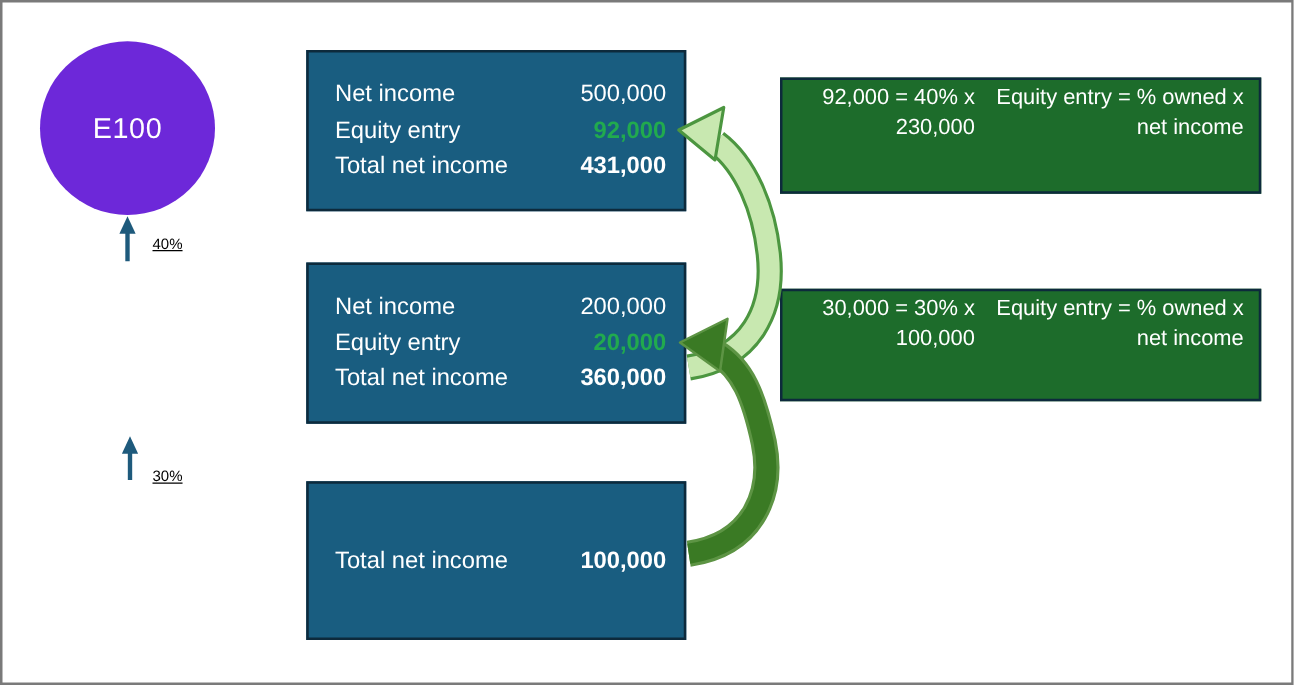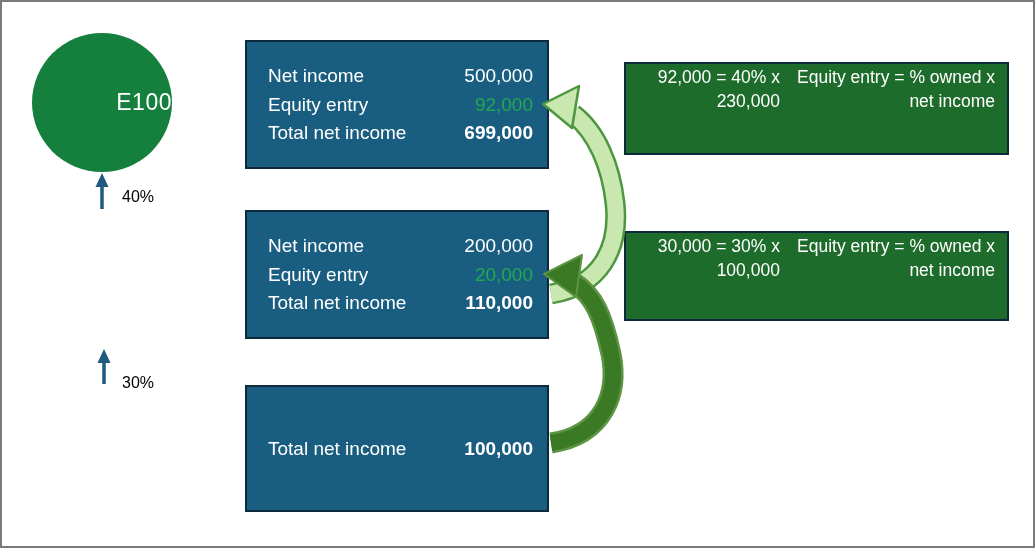--- a/index.html
+++ b/index.html
@@ -10,36 +10,37 @@
     height: 548px;
     background: #ffffff;
     border: 2px solid #7a7a7a;
     overflow: hidden;
     font-family: "Liberation Sans", sans-serif;
   }
   
   .entity {
     position: absolute;
     border-radius: 50%;
-    background: #15803d;
+    background: #6d28d9;
     color: #ffffff;
     display: flex;
     align-items: center;
-    justify-content: flex-end;
+    justify-content: center;
     font-size: 23px;
     letter-spacing: 0.5px;
   }
   .entity-e100 { left: 30px; top: 31px;  width: 140px; height: 139px; }
   .entity-e400 { left: 30px; top: 210px; width: 142px; height: 135px; }
   .entity-e401 { left: 31px; top: 383px; width: 141px; height: 139px; }
   
   .pct {
     position: absolute;
     color: #000000;
-    font-size: 16px;
+    font-size: 12px;
+    text-decoration: underline;
   }
   .pct-40 { left: 120px; top: 186px; }
   .pct-30 { left: 120px; top: 372px; }
   
   .panel {
     position: absolute;
     left: 243px;
     width: 304px;
     background: #195d80;
     border: 2.5px solid #0d2a3c;
@@ -53,21 +54,21 @@
   .panel-e400 { top: 208px; height: 129px; }
   .panel-e401 { top: 383px; height: 127px; }
   .prow {
     display: flex;
     justify-content: space-between;
     align-items: center;
     height: 28.5px;
     padding: 0 14px 0 21px;
     gap: 32px;
   }
-  .val-green { color: #21aa4e; font-weight: normal; }
+  .val-green { color: #21aa4e; font-weight: bold; }
   .val-bold  { font-weight: bold; }
   
   .callout {
     position: absolute;
     left: 622px;
     width: 385px;
     background: #1d6c2b;
     border: 2.5px solid #0d2a3c;
     color: #ffffff;
     font-size: 17.5px;
@@ -104,36 +105,36 @@
     <div class="prow">
       <span>Net income</span>
       <span>500,000</span>
     </div>
     <div class="prow">
       <span>Equity entry</span>
       <span class="val-green">92,000</span>
     </div>
     <div class="prow">
       <span>Total net income</span>
-      <span class="val-bold">699,000</span>
+      <span class="val-bold">431,000</span>
     </div>
   </div>
 
   <div class="panel panel-e400">
     <div class="prow">
       <span>Net income</span>
       <span>200,000</span>
     </div>
     <div class="prow">
       <span>Equity entry</span>
       <span class="val-green">20,000</span>
     </div>
     <div class="prow">
       <span>Total net income</span>
-      <span class="val-bold">110,000</span>
+      <span class="val-bold">360,000</span>
     </div>
   </div>
 
   <div class="panel panel-e401">
     <div class="prow">
       <span>Total net income</span>
       <span class="val-bold">100,000</span>
     </div>
   </div>
 

